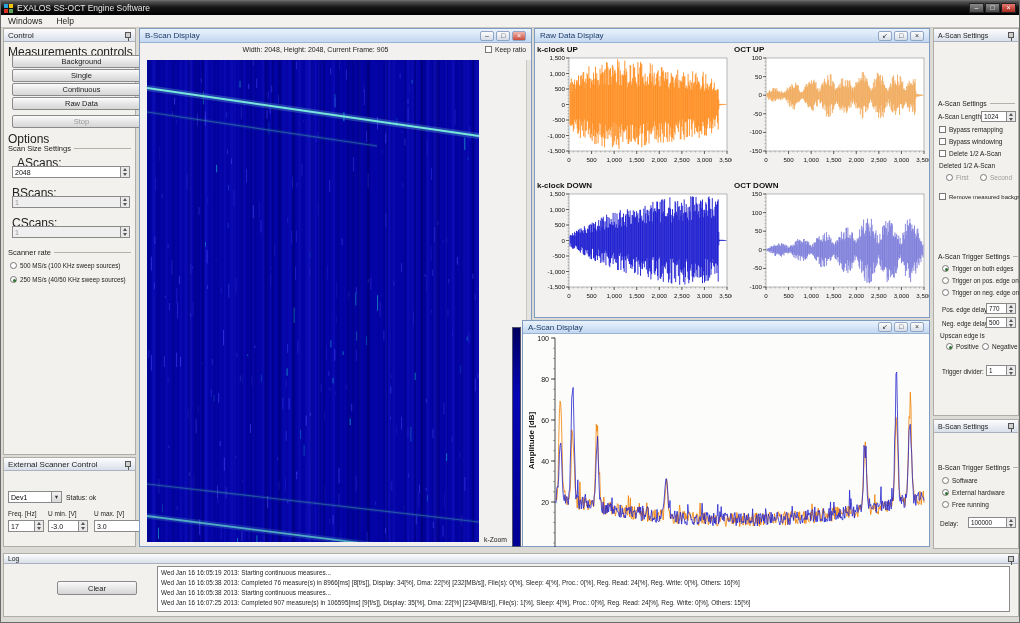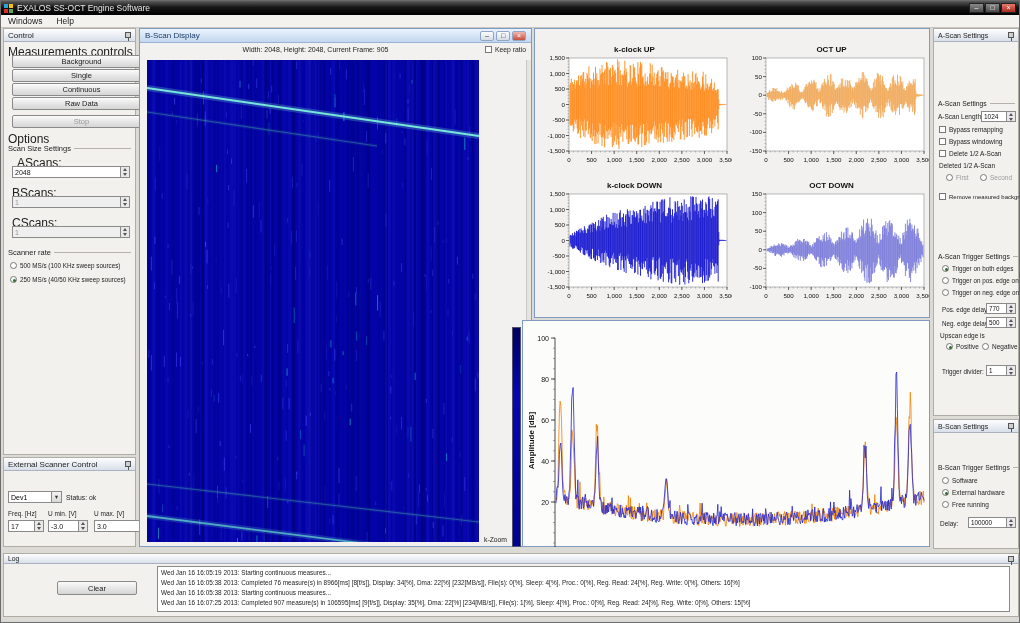--- a/index.html
+++ b/index.html
@@ -33,21 +33,21 @@
 .rowc{position:absolute;display:flex;align-items:center;gap:3px;font-size:6.8px;color:#222;white-space:nowrap}
 .cb{width:7px;height:7px;border:1px solid #777;background:#fff;flex:0 0 auto}
 .rd{width:7px;height:7px;border:1px solid #777;border-radius:50%;background:#fff;flex:0 0 auto;position:relative}
 .rd.on::after{content:'';position:absolute;left:1.5px;top:1.5px;width:3px;height:3px;border-radius:50%;background:#2a6e2a}
 .dis{color:#9b9b9b}
 .win{position:absolute;background:#f2f1ef;border:1px solid #7f9cc0}
 .wtitle{position:absolute;left:0;top:0;right:0;height:14px;background:linear-gradient(#eaf3fd,#c3d7f0);border-bottom:1px solid #9ab2d4;display:flex;align-items:center;font-size:8px;color:#1c3c68;padding:0 5px;gap:16px}
 .wbtns{margin-left:auto;display:flex;gap:2px}
 .wb{width:14px;height:10px;background:linear-gradient(#fdfdfd,#d5dde8);border:1px solid #8fa6c4;border-radius:2px;font-size:7px;line-height:8px;text-align:center;color:#333}
 .wb.close{background:linear-gradient(#f2b6ae,#c94c3c);color:#fff}
-.qtitle{position:absolute;left:0;right:0;text-align:center;font-size:8px;font-weight:bold;color:#111}
+.qtitle{position:absolute;left:0;right:0;text-align:left;font-size:8px;font-weight:bold;color:#111}
 .quad{position:absolute;width:195px;height:133px}
 .chartbox{position:absolute;overflow:hidden}
 svg text{font-family:"Liberation Sans",sans-serif}
 .loglines{position:absolute;background:#fff;border:1px solid #8a8a8a;font-size:6.4px;line-height:10px;color:#222;padding:1px 3px;overflow:hidden;white-space:nowrap}
 .wm{position:absolute;font-size:27px;font-weight:bold;color:#8f8f8f;letter-spacing:1px;text-shadow:1px 1px 1px rgba(255,255,255,.9),-1px -1px 1px rgba(255,255,255,.55);opacity:.95;z-index:60;pointer-events:none}
 .dd{position:absolute;display:flex;height:12px;border:1px solid #8a8a8a;background:#fff;font-size:7px;align-items:center}
 .dd .dv{flex:1;padding:0 2px}
 .dd .da{width:10px;align-self:stretch;background:linear-gradient(#f3f3f3,#d8d8d8);border-left:1px solid #8a8a8a;text-align:center;font-size:5.5px;line-height:10px;color:#333}
 .colorbar{position:absolute;background:linear-gradient(#000060,#0606b4 30%,#000093);border:1px solid #50506a}
 .vscroll{position:absolute;background:#e6e4e0;border-left:1px solid #c9c7c2}
@@ -618,20 +618,28 @@
           <line x1="0" y1="424" x2="332" y2="462" stroke="#46b2a2" stroke-width="3.5999999999999996" opacity="0.1"></line>
           <line x1="0" y1="424" x2="332" y2="462" stroke="#46b2a2" stroke-width="1.2" opacity="0.4"></line>
           <line x1="0" y1="456" x2="332" y2="498" stroke="#68e0cf" stroke-width="5.4" opacity="0.175"></line>
           <line x1="0" y1="456" x2="332" y2="498" stroke="#68e0cf" stroke-width="1.8" opacity="0.7"></line>
         </svg></div>
     <div class="vscroll" style="left:386px;top:31px;width:5px;height:482px"></div>
     <div class="lbl" style="left:344px;top:507px;font-size:6.8px">k-Zoom</div>
   </div>
 
   <div class="win" style="left:533px;top:27px;width:396px;height:290px">
+    <div class="wtitle">
+      <span>Raw Data Display</span>
+      <span class="wbtns">
+        <span class="wb">↙</span>
+        <span class="wb">□</span>
+        <span class="wb">×</span>
+      </span>
+    </div>
     <div class="quad" style="left:2px;top:16px">
       <div class="qtitle" style="top:0">k-clock UP</div>
       <div class="chartbox" style="left:0;top:10px;width:195px;height:122px"><svg width="195" height="122">
             <rect x="32" y="3" width="158" height="93" fill="#fff" stroke="#9a9a9a" stroke-width="0.7"></rect>
             <line x1="29" x2="32" y1="3" y2="3" stroke="#222" stroke-width="0.7"></line>
             <text x="28" y="5" text-anchor="end" font-size="6.2" fill="#111">1,500</text>
             <line x1="29" x2="32" y1="18.5" y2="18.5" stroke="#222" stroke-width="0.7"></line>
             <text x="28" y="20.5" text-anchor="end" font-size="6.2" fill="#111">1,000</text>
             <line x1="29" x2="32" y1="34" y2="34" stroke="#222" stroke-width="0.7"></line>
             <text x="28" y="36" text-anchor="end" font-size="6.2" fill="#111">500</text>
@@ -1025,20 +1033,28 @@
             <line x1="185.4857142857143" x2="185.4857142857143" y1="96" y2="97.5" stroke="#666" stroke-width="0.4"></line>
             <line x1="190" x2="190" y1="96" y2="97.5" stroke="#666" stroke-width="0.4"></line>
             <path d="M33.0 57.5L33.0 59.5M33.7 58.0L33.7 60.3M34.3 57.2L34.3 60.3M35.0 57.0L35.0 60.3M35.6 56.6L35.6 61.3M36.3 57.0L36.3 60.1M36.9 55.2L36.9 62.1M37.6 55.2L37.6 60.4M38.2 55.9L38.2 62.2M38.9 55.4L38.9 62.2M39.5 55.2L39.5 61.9M40.2 53.5L40.2 61.3M40.8 55.2L40.8 64.7M41.5 54.8L41.5 65.0M42.1 54.5L42.1 63.7M42.8 55.0L42.8 62.3M43.4 54.2L43.4 62.9M44.1 54.4L44.1 61.7M44.7 52.3L44.7 63.4M45.4 53.4L45.4 63.4M46.1 55.7L46.1 64.5M46.7 54.6L46.7 64.8M47.4 52.0L47.4 65.8M48.0 53.8L48.0 63.7M48.7 52.8L48.7 63.5M49.3 53.1L49.3 62.6M50.0 53.6L50.0 64.5M50.6 55.0L50.6 61.5M51.3 53.5L51.3 61.9M51.9 55.9L51.9 61.6M52.6 54.2L52.6 61.8M53.2 56.9L53.2 61.3M53.9 54.9L53.9 62.8M54.5 57.0L54.5 61.9M55.2 56.5L55.2 60.4M55.8 56.0L55.8 61.9M56.5 54.8L56.5 60.9M57.2 54.1L57.2 62.7M57.8 54.7L57.8 61.6M58.5 55.6L58.5 64.1M59.1 53.5L59.1 62.0M59.8 54.8L59.8 66.1M60.4 54.4L60.4 63.7M61.1 51.5L61.1 67.2M61.7 50.3L61.7 63.9M62.4 49.9L62.4 64.8M63.0 53.9L63.0 67.3M63.7 48.0L63.7 63.5M64.3 49.6L64.3 69.1M65.0 50.3L65.0 64.1M65.6 48.8L65.6 64.9M66.3 49.5L66.3 69.7M66.9 52.7L66.9 64.9M67.6 50.3L67.6 65.7M68.2 51.2L68.2 64.7M68.9 51.7L68.9 67.2M69.6 48.0L69.6 69.9M70.2 48.0L70.2 65.7M70.9 51.5L70.9 68.2M71.5 50.2L71.5 68.6M72.2 53.9L72.2 66.7M72.8 49.8L72.8 67.7M73.5 50.5L73.5 65.3M74.1 52.0L74.1 63.1M74.8 50.8L74.8 62.4M75.4 54.1L75.4 63.9M76.1 54.6L76.1 61.6M76.7 54.1L76.7 62.7M77.4 56.4L77.4 62.7M78.0 55.1L78.0 62.6M78.7 53.0L78.7 63.5M79.3 55.5L79.3 64.6M80.0 51.4L80.0 64.5M80.6 52.1L80.6 66.9M81.3 51.5L81.3 68.4M82.0 50.9L82.0 68.5M82.6 47.2L82.6 69.7M83.3 47.5L83.3 66.0M83.9 46.8L83.9 65.2M84.6 48.1L84.6 66.1M85.2 45.2L85.2 73.0M85.9 49.1L85.9 71.7M86.5 49.7L86.5 75.7M87.2 48.5L87.2 66.7M87.8 49.9L87.8 76.1M88.5 50.9L88.5 68.7M89.1 44.3L89.1 70.3M89.8 48.0L89.8 75.2M90.4 42.4L90.4 75.7M91.1 49.7L91.1 66.8M91.7 50.5L91.7 67.0M92.4 41.1L92.4 74.7M93.1 46.1L93.1 70.0M93.7 49.3L93.7 67.7M94.4 49.0L94.4 68.2M95.0 43.8L95.0 67.9M95.7 46.0L95.7 65.9M96.3 48.5L96.3 70.1M97.0 47.4L97.0 68.7M97.6 52.1L97.6 66.0M98.3 51.1L98.3 65.5M98.9 53.0L98.9 64.2M99.6 52.3L99.6 63.8M100.2 54.8L100.2 63.0M100.9 52.9L100.9 66.8M101.5 50.7L101.5 68.0M102.2 53.3L102.2 64.3M102.8 49.4L102.8 68.8M103.5 49.4L103.5 66.3M104.1 51.4L104.1 71.3M104.8 46.3L104.8 66.0M105.5 46.0L105.5 74.4M106.1 49.2L106.1 69.1M106.8 46.5L106.8 72.2M107.4 40.7L107.4 72.5M108.1 48.7L108.1 77.8M108.7 47.9L108.7 78.8M109.4 42.6L109.4 80.9M110.0 41.2L110.0 80.0M110.7 49.4L110.7 76.6M111.3 47.3L111.3 72.3M112.0 36.9L112.0 72.9M112.6 36.9L112.6 79.8M113.3 46.4L113.3 69.0M113.9 36.5L113.9 82.1M114.6 46.8L114.6 74.8M115.2 46.7L115.2 78.8M115.9 43.7L115.9 70.8M116.5 47.5L116.5 79.7M117.2 44.0L117.2 72.2M117.9 41.0L117.9 77.4M118.5 42.0L118.5 71.8M119.2 47.3L119.2 69.6M119.8 49.9L119.8 71.5M120.5 49.8L120.5 64.2M121.1 48.9L121.1 69.2M121.8 51.7L121.8 65.8M122.4 51.4L122.4 65.1M123.1 47.7L123.1 66.4M123.7 48.7L123.7 68.9M124.4 46.7L124.4 70.8M125.0 49.0L125.0 75.4M125.7 38.3L125.7 77.8M126.3 45.2L126.3 68.0M127.0 46.7L127.0 69.9M127.6 34.7L127.6 81.8M128.3 39.1L128.3 70.5M128.9 36.3L128.9 80.4M129.6 28.5L129.6 79.3M130.3 42.3L130.3 86.5M130.9 44.9L130.9 89.9M131.6 39.7L131.6 74.2M132.2 32.4L132.2 77.0M132.9 31.6L132.9 91.8M133.5 27.5L133.5 73.6M134.2 35.7L134.2 91.3M134.8 32.4L134.8 86.6M135.5 40.4L135.5 92.3M136.1 36.3L136.1 76.6M136.8 44.8L136.8 91.1M137.4 27.8L137.4 90.3M138.1 33.7L138.1 83.1M138.7 40.6L138.7 82.4M139.4 40.3L139.4 71.5M140.0 43.5L140.0 82.1M140.7 47.3L140.7 81.4M141.4 42.0L141.4 76.7M142.0 39.4L142.0 71.2M142.7 51.6L142.7 74.8M143.3 44.1L143.3 72.4M144.0 51.4L144.0 66.9M144.6 53.1L144.6 64.0M145.3 51.7L145.3 67.5M145.9 42.9L145.9 73.8M146.6 49.1L146.6 75.4M147.2 48.6L147.2 78.9M147.9 48.3L147.9 69.3M148.5 35.6L148.5 79.2M149.2 43.7L149.2 80.5M149.8 34.1L149.8 77.7M150.5 34.8L150.5 78.8M151.1 37.1L151.1 75.9M151.8 30.1L151.8 75.9M152.4 37.3L152.4 77.4M153.1 44.2L153.1 91.0M153.8 32.0L153.8 86.7M154.4 40.8L154.4 89.3M155.1 30.4L155.1 76.5M155.7 29.3L155.7 79.0M156.4 35.2L156.4 86.2M157.0 32.4L157.0 79.8M157.7 32.0L157.7 84.4M158.3 33.4L158.3 82.8M159.0 45.8L159.0 83.3M159.6 44.6L159.6 86.3M160.3 46.5L160.3 86.7M160.9 41.4L160.9 74.9M161.6 45.8L161.6 81.9M162.2 42.6L162.2 82.4M162.9 43.9L162.9 79.1M163.5 48.2L163.5 76.6M164.2 48.3L164.2 69.1M164.8 44.6L164.8 66.3M165.5 52.7L165.5 67.5M166.2 47.0L166.2 66.8M166.8 53.7L166.8 63.7M167.5 53.1L167.5 72.2M168.1 52.3L168.1 70.2M168.8 42.1L168.8 70.6M169.4 44.2L169.4 70.6M170.1 40.9L170.1 73.8M170.7 48.3L170.7 74.4M171.4 32.8L171.4 85.1M172.0 44.4L172.0 78.2M172.7 40.0L172.7 80.0M173.3 28.8L173.3 71.9M174.0 34.1L174.0 72.2M174.6 35.3L174.6 77.7M175.3 32.4L175.3 87.0M175.9 27.8L175.9 84.7M176.6 32.3L176.6 91.0M177.3 39.8L177.3 80.3M177.9 33.7L177.9 82.1M178.6 37.9L178.6 76.7M179.2 37.7L179.2 79.9M179.9 40.2L179.9 74.1M180.5 34.4L180.5 71.2M181.2 47.5L181.2 79.3M181.8 42.6L181.8 82.5M182.5 45.1L182.5 71.1M183.1 38.2L183.1 77.1M183.8 37.4L183.8 68.0M184.4 42.2L184.4 72.1M185.1 49.2L185.1 74.3M185.7 47.1L185.7 66.9M186.4 49.9L186.4 67.7M187.0 52.0L187.0 71.1M187.7 50.3L187.7 63.4M188.3 54.7L188.3 64.5M189.0 53.6L189.0 66.5" stroke="#7a7ada" stroke-width="0.9" fill="none"></path>
           </svg></div>
     </div>
   </div>
 
   <div class="colorbar" style="left:511px;top:326px;width:9px;height:220px"></div>
 
   <div class="win" style="left:521px;top:319px;width:408px;height:227px;background:#fcfcfb">
+    <div class="wtitle" style="height:13px">
+      <span>A-Scan Display</span>
+      <span class="wbtns">
+        <span class="wb">↙</span>
+        <span class="wb">□</span>
+        <span class="wb">×</span>
+      </span>
+    </div>
     <div class="chartbox" style="left:2px;top:14px;width:404px;height:212px"><svg width="404" height="212">
           <line x1="30" x2="30" y1="3" y2="212" stroke="#222" stroke-width="0.8"></line>
           <line x1="26" x2="30" y1="3" y2="3" stroke="#222" stroke-width="0.8"></line>
           <text x="24" y="5.5" text-anchor="end" font-size="7" fill="#111">100</text>
           <line x1="26" x2="30" y1="44" y2="44" stroke="#222" stroke-width="0.8"></line>
           <text x="24" y="46.5" text-anchor="end" font-size="7" fill="#111">80</text>
           <line x1="26" x2="30" y1="85" y2="85" stroke="#222" stroke-width="0.8"></line>
           <text x="24" y="87.5" text-anchor="end" font-size="7" fill="#111">60</text>
           <line x1="26" x2="30" y1="126" y2="126" stroke="#222" stroke-width="0.8"></line>
           <text x="24" y="128.5" text-anchor="end" font-size="7" fill="#111">40</text>

